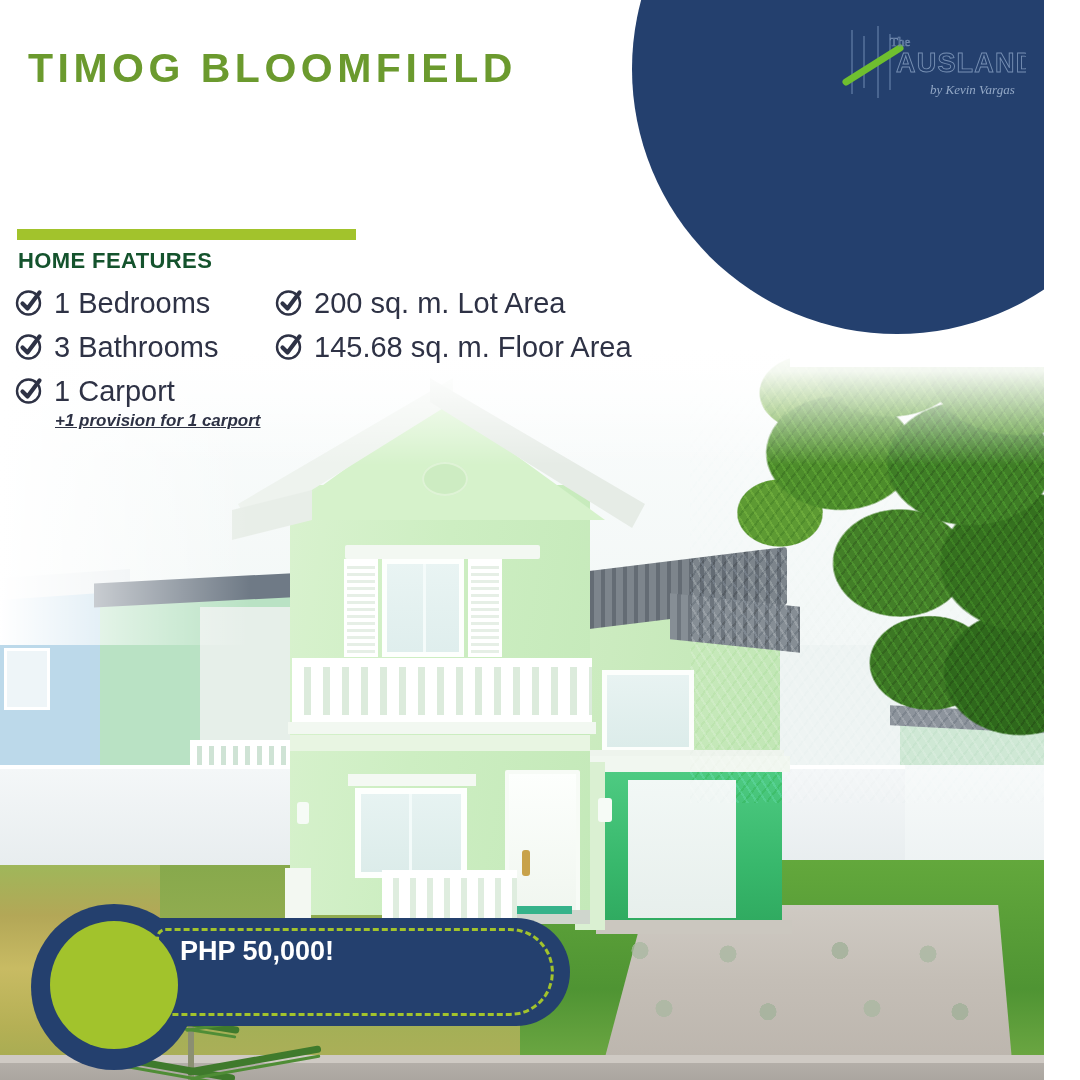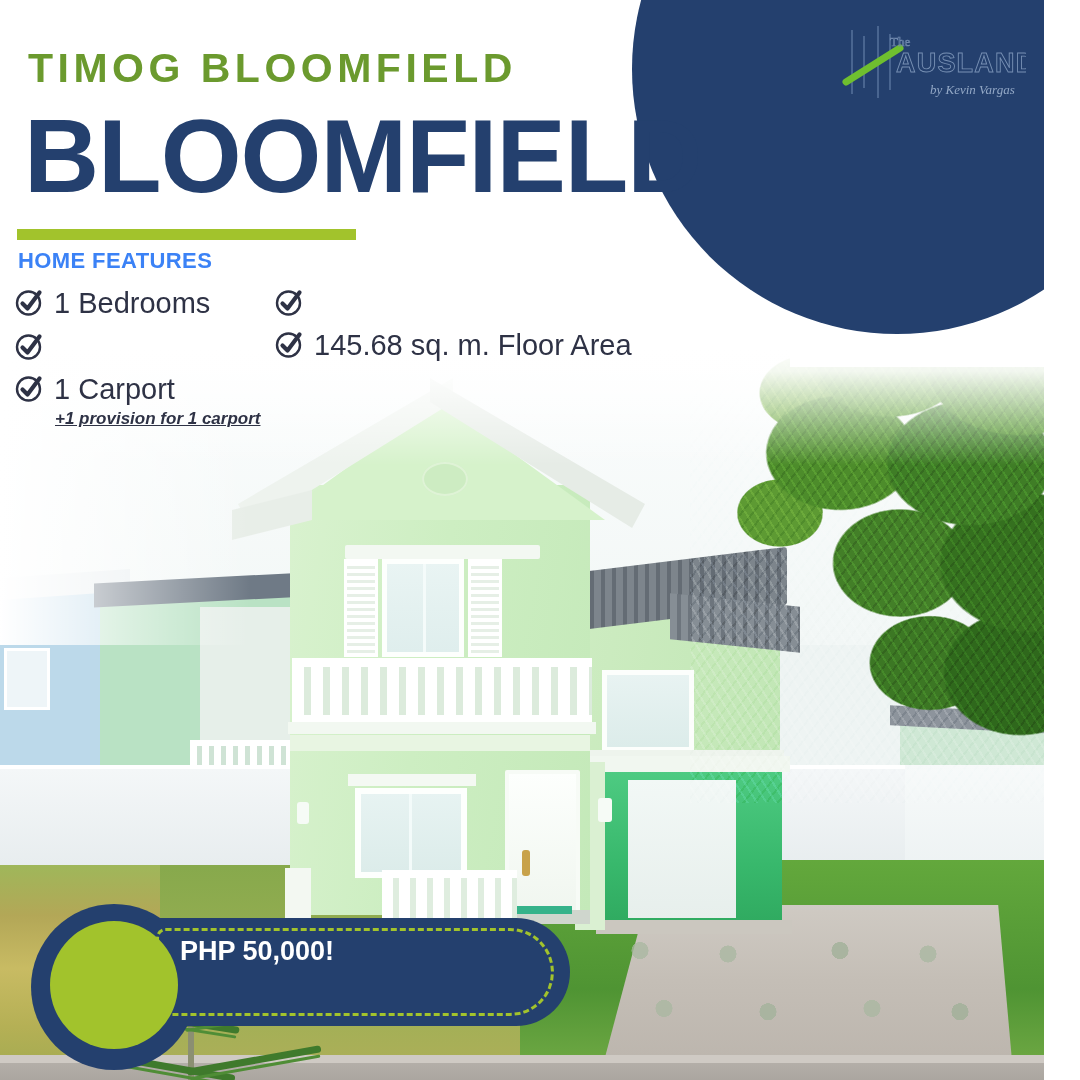--- a/index.html
+++ b/index.html
@@ -268,21 +268,21 @@
     font-size:104px; font-weight:700; letter-spacing:-1px;
     color:#24406E; line-height:1;
   }
   .green-bar {
     position:absolute; left:17px; top:229px; width:339px; height:11px;
     background:#A2C32C;
   }
   .features-label {
     position:absolute; left:18px; top:248px;
     font-size:22px; font-weight:700; letter-spacing:.4px;
-    color:#3b82f6;
+    color:#14532d;
   }
 
   
   .feat-col { position:absolute; }
   .feat-left  { left:14px; top:283px; }
   .feat-right { left:274px; top:283px; }
   .feat-row { display:flex; align-items:flex-start; gap:10px; margin-bottom:4px; }
   .feat-row .txt {
     font-size:29px; color:#2E3245; line-height:40px; white-space:nowrap; font-weight:400;
   }
@@ -424,21 +424,20 @@
         <line x1="56" y1="12" x2="56" y2="68"></line>
       </g>
       <line x1="12" y1="60" x2="66" y2="26" stroke="#6FBF2F" stroke-width="7" stroke-linecap="round"></line>
       <text x="56" y="24" font-family="Liberation Serif, serif" font-size="13" fill="none" stroke="#6f88ad" stroke-width="0.7">The</text>
       <text x="62" y="50" font-family="Liberation Sans, sans-serif" font-size="27" font-weight="700" letter-spacing="1.2" fill="none" stroke="#7790b4" stroke-width="0.9">AUSLANDS</text>
       <text x="96" y="72" font-family="Liberation Serif, serif" font-size="13" font-style="italic" fill="#93a8c6">by Kevin Vargas</text>
     </svg>
   </div>
 
   <div class="eyebrow">TIMOG BLOOMFIELD</div>
-  <div class="headline">BLOOMFIELD</div>
   <div class="green-bar"></div>
   <div class="features-label">HOME FEATURES</div>
 
   <div class="feat-col feat-left">
 
     <div class="feat-row">
       <span class="chk">
         <svg viewBox="0 0 30 30" width="30" height="30">
           <circle cx="14.5" cy="16" r="11.5" fill="none" stroke="#2E3245" stroke-width="2.4"></circle>
           <path d="M8.5 16.5 L13.5 21.5 L25.5 5.5" fill="none" stroke="#2E3245" stroke-width="4.2" stroke-linecap="round" stroke-linejoin="round"></path>
@@ -447,20 +446,21 @@
       <span class="txt">1 Bedrooms</span>
     </div>
 
     <div class="feat-row">
       <span class="chk">
         <svg viewBox="0 0 30 30" width="30" height="30">
           <circle cx="14.5" cy="16" r="11.5" fill="none" stroke="#2E3245" stroke-width="2.4"></circle>
           <path d="M8.5 16.5 L13.5 21.5 L25.5 5.5" fill="none" stroke="#2E3245" stroke-width="4.2" stroke-linecap="round" stroke-linejoin="round"></path>
         </svg>
       </span>
+      <span class="txt">3 Bathrooms</span>
     </div>
 
     <div class="feat-row">
       <span class="chk">
         <svg viewBox="0 0 30 30" width="30" height="30">
           <circle cx="14.5" cy="16" r="11.5" fill="none" stroke="#2E3245" stroke-width="2.4"></circle>
           <path d="M8.5 16.5 L13.5 21.5 L25.5 5.5" fill="none" stroke="#2E3245" stroke-width="4.2" stroke-linecap="round" stroke-linejoin="round"></path>
         </svg>
       </span>
       <span class="txt">1 Carport</span>
@@ -469,20 +469,21 @@
   </div>
 
   <div class="feat-col feat-right">
     <div class="feat-row">
       <span class="chk">
         <svg viewBox="0 0 30 30" width="30" height="30">
           <circle cx="14.5" cy="16" r="11.5" fill="none" stroke="#2E3245" stroke-width="2.4"></circle>
           <path d="M8.5 16.5 L13.5 21.5 L25.5 5.5" fill="none" stroke="#2E3245" stroke-width="4.2" stroke-linecap="round" stroke-linejoin="round"></path>
         </svg>
       </span>
+      <span class="txt">200 sq. m. Lot Area</span>
     </div>
     <div class="feat-row">
       <span class="chk">
         <svg viewBox="0 0 30 30" width="30" height="30">
           <circle cx="14.5" cy="16" r="11.5" fill="none" stroke="#2E3245" stroke-width="2.4"></circle>
           <path d="M8.5 16.5 L13.5 21.5 L25.5 5.5" fill="none" stroke="#2E3245" stroke-width="4.2" stroke-linecap="round" stroke-linejoin="round"></path>
         </svg>
       </span>
       <span class="txt">145.68 sq. m. Floor Area</span>
     </div>

